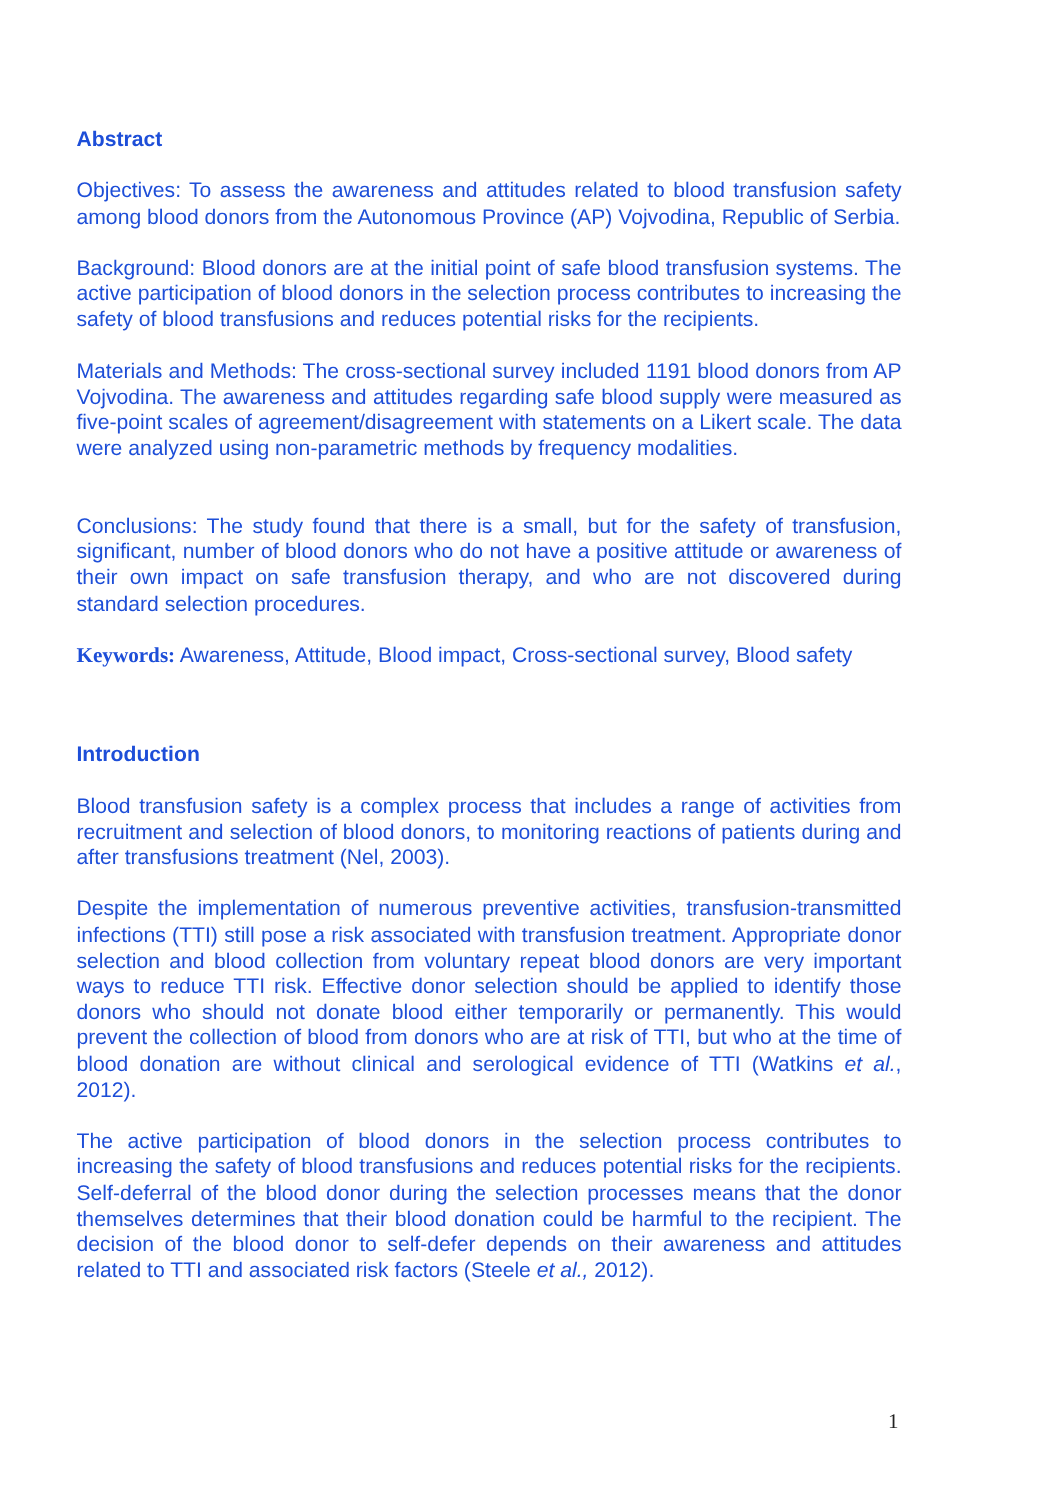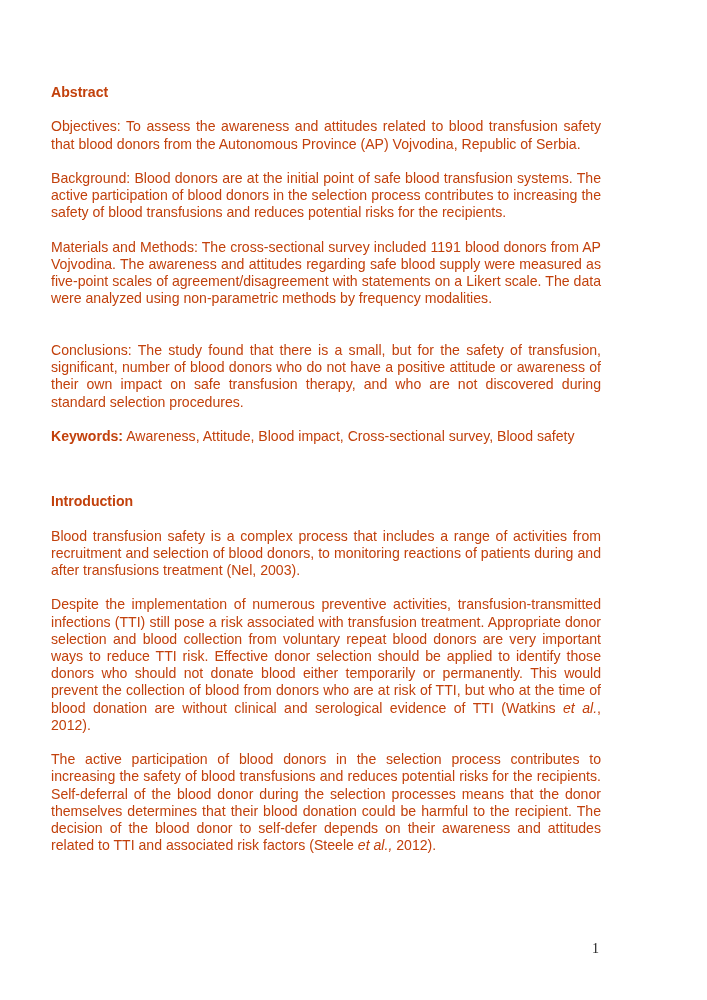--- a/index.html
+++ b/index.html
@@ -1,39 +1,39 @@
 <!DOCTYPE html>
 <html><head>
   <meta charset="utf-8">
   <style>
     html, body { margin: 0; padding: 0; background: #ffffff; }
     body { width: 707px; height: 1000px; position: relative; overflow: hidden; }
     .page {
       position: absolute; left: 51px; top: 84px; width: 550px;
       font-family: "Liberation Sans", sans-serif; font-size: 14.1px; line-height: 17.2px;
-      color: #c2410c;
+      color: #1d4ed8;
     }
     .heading { font-weight: bold; margin: 0; }
     p { margin: 0; text-align: justify; text-align-last: left; }
     .gap { height: 17.2px; }
     .gap-big { height: 48px; }
-    .kw-label { font-weight: bold; }
+    .kw-label { font-weight: bold; font-family: Liberation Serif, serif; }
     em { }
     .page-number {
       position: absolute; left: 592px; top: 941px;
       font-family: "Liberation Serif", serif; font-size: 14px; color: #222;
     }
   </style>
 </head>
 <body>
 
 <div class="page">
   <div class="heading">Abstract</div>
   <div class="gap"></div>
-  <p>Objectives: To assess the awareness and attitudes related to blood transfusion safety that blood donors from the Autonomous Province (AP) Vojvodina, Republic of Serbia.</p>
+  <p>Objectives: To assess the awareness and attitudes related to blood transfusion safety among blood donors from the Autonomous Province (AP) Vojvodina, Republic of Serbia.</p>
   <div class="gap"></div>
   <p>Background: Blood donors are at the initial point of safe blood transfusion systems. The active participation of blood donors in the selection process contributes to increasing the safety of blood transfusions and reduces potential risks for the recipients.</p>
   <div class="gap"></div>
   <p>Materials and Methods: The cross-sectional survey included 1191 blood donors from AP Vojvodina. The awareness and attitudes regarding safe blood supply were measured as five-point scales of agreement/disagreement with statements on a Likert scale. The data were analyzed using non-parametric methods by frequency modalities.</p>
   <div class="gap"></div>
   <div class="gap"></div>
   <p>Conclusions: The study found that there is a small, but for the safety of transfusion, significant, number of blood donors who do not have a positive attitude or awareness of their own impact on safe transfusion therapy, and who are not discovered during standard selection procedures.</p>
   <div class="gap"></div>
   <p><span class="kw-label">Keywords:</span><span> Awareness, Attitude, Blood impact, Cross-sectional survey, Blood safety</span></p>
   <div class="gap-big"></div>

